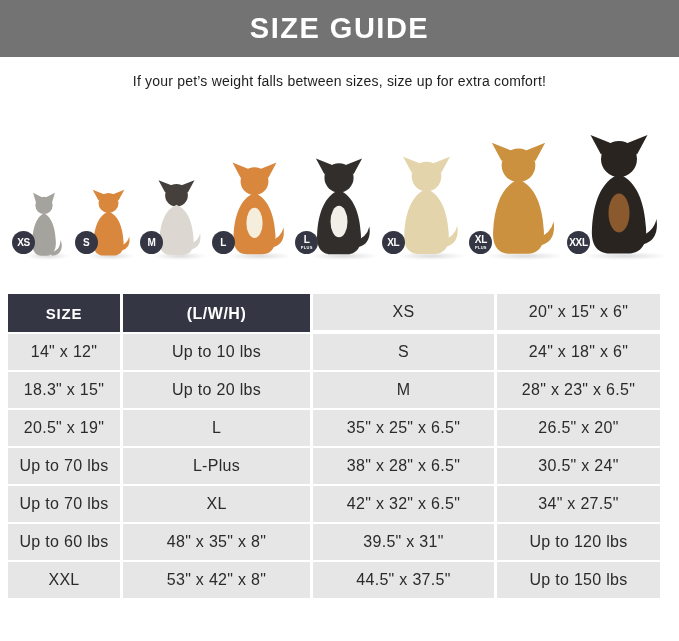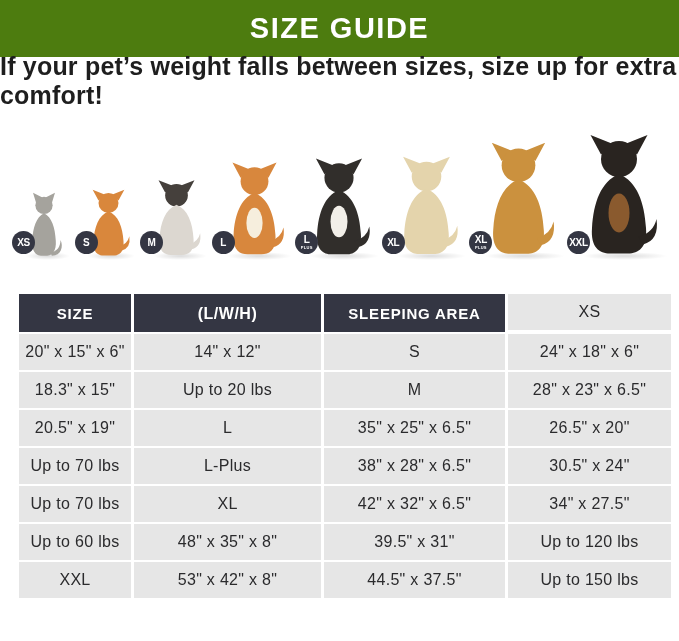--- a/index.html
+++ b/index.html
@@ -5,29 +5,29 @@
   * { margin:0; padding:0; box-sizing:border-box; }
   html,body { background:#ffffff; }
   .app {
     position:relative; z-index:0;
     width:679px; height:641px; margin:0 auto;
     background:#ffffff; overflow:hidden;
     font-family:"Liberation Sans", sans-serif;
   }
   
   .top-banner {
-    height:57px; background:#4d7c0f;
+    height:57px; background:#737373;
     display:flex; align-items:center; justify-content:center;
   }
   .title {
     color:#ffffff; font-size:29px; font-weight:800; letter-spacing:1.5px;
   }
   
   .subtitle-wrap { height:47px; display:flex; align-items:center; justify-content:center; }
-  .subtitle { font-size:25px; color:#1e1e1e; font-weight:700; letter-spacing:0.2px; }
+  .subtitle { font-size:14px; color:#1e1e1e; font-weight:400; letter-spacing:0.2px; }
 
   
   .pets-row {
     height:160px; margin-bottom:30px;
     display:flex; align-items:flex-end; justify-content:space-between;
     padding:0 18px 6px 22px;
   }
   .pet { position:relative; }
   .pet svg { display:block; position:relative; z-index:1; }
   .pet::after {
@@ -49,21 +49,21 @@
     background:#343643; color:#ffffff;
     display:flex; flex-direction:column; align-items:center; justify-content:center;
     line-height:1;
   }
   .badge-main { font-size:10px; font-weight:700; letter-spacing:-0.3px; }
   .badge-sub  { font-size:4px;  font-weight:700; letter-spacing:0.3px; margin-top:1px; }
   .badge-sub:empty { display:none; }
 
   
   .size-table {
-    margin-left:19px; width:580px;
+    margin-left:8px; width:580px;
     display:grid; grid-template-columns:112px 187px 181px 163px;
     column-gap:3px; row-gap:2px;
   }
   .th {
     background:#343643; color:#ffffff; height:38px;
     display:flex; flex-direction:column; align-items:center; justify-content:center;
   }
   .th-label { font-size:15px; font-weight:700; letter-spacing:0.8px; }
   .th-sub   { font-size:16px; font-weight:700; letter-spacing:0.5px; margin-top:1px; }
   .th-sub:empty { display:none; }
@@ -219,28 +219,25 @@
 
   <div class="size-table">
 
     <div class="th">
       <span class="th-label">SIZE</span>
 
     </div>
     <div class="th">
       <span class="th-sub">(L/W/H)</span>
     </div>
-    <div class="th">
-      <span class="th-label">SLEEPING AREA</span>
-
-    </div>
 
     <div class="td">XS</div>
     <div class="td">20" x 15" x 6"</div>
     <div class="td">14" x 12"</div>
+    <div class="td">Up to 10 lbs</div>
 
     <div class="td">S</div>
     <div class="td">24" x 18" x 6"</div>
     <div class="td">18.3" x 15"</div>
     <div class="td">Up to 20 lbs</div>
 
     <div class="td">M</div>
     <div class="td">28" x 23" x 6.5"</div>
     <div class="td">20.5" x 19"</div>
 

